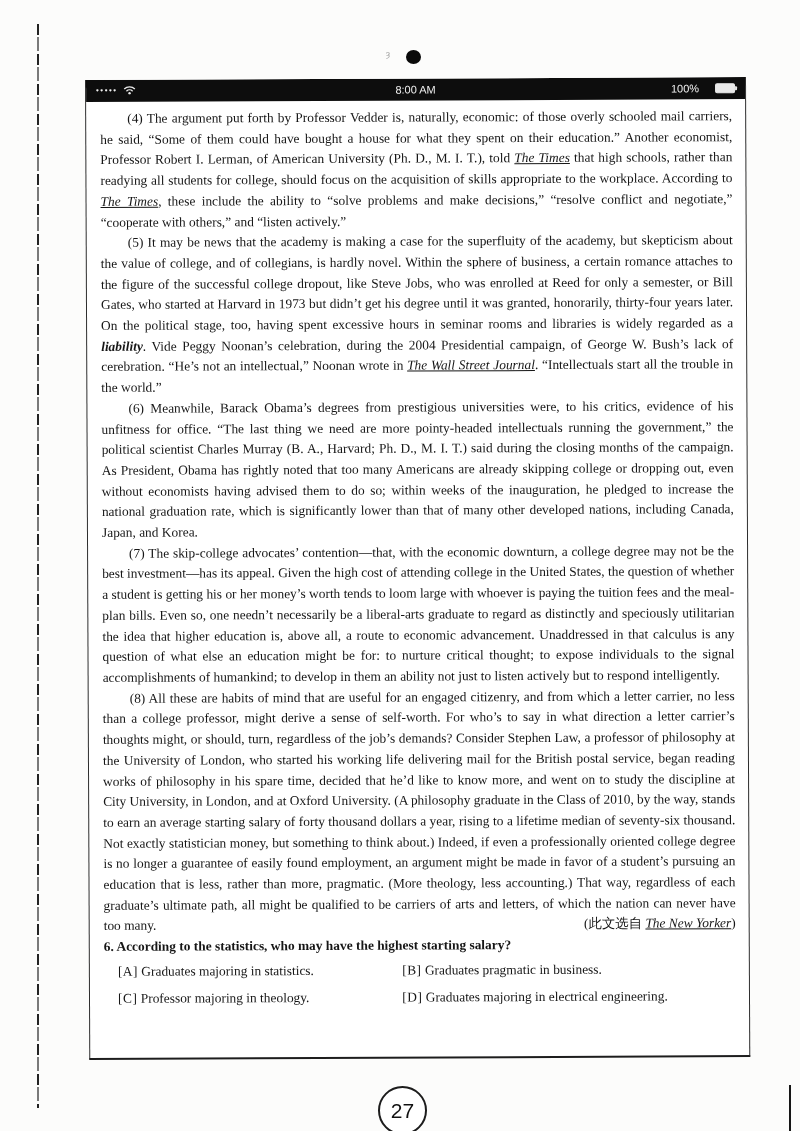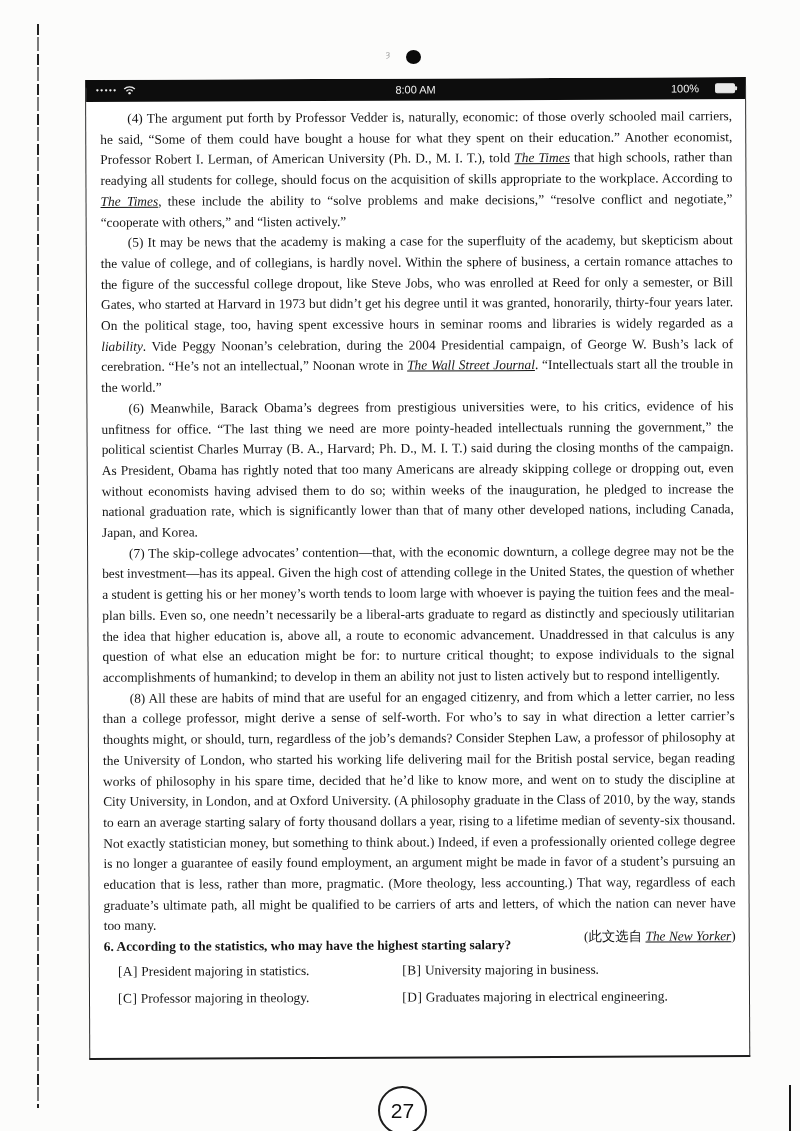--- a/index.html
+++ b/index.html
@@ -51,22 +51,22 @@
   .battery { width:20px; height:10px; border:1px solid #e9e9e9; border-radius:2px; position:relative; box-sizing:border-box; background:#e9e9e9; }
   .battery::after { content:""; position:absolute; right:-3px; top:2px; width:2px; height:4px; background:#e9e9e9; border-radius:0 1px 1px 0; }
   
   .content {
     padding:7px 13px 0 14px;
     font-size:13.4px; line-height:20.7px;
     color:#161616; text-align:justify;
   }
   .para { margin:0; text-indent:27px; }
   .i  { font-style:italic;text-decoration:underline; }
-  .bi { font-style:italic; font-weight:400; }
-  .source { float:right; text-indent:0;margin-top:13px; }
+  .bi { font-style:italic; font-weight:700; }
+  .source { float:right; text-indent:0; }
   .question { margin:0; font-weight:700; text-indent:0; text-align:left; }
   .options {
     display:grid; grid-template-columns:46% 54%;
     padding-left:14px; line-height:27px; text-align:left;
   }
   .option { white-space:nowrap; }
   .opt-label { letter-spacing:0.5px; }
   
   .page-badge {
     position:absolute; left:378px; top:1086px; width:49px; height:49px;
@@ -107,22 +107,22 @@
   <div class="content">
     <div>
         <p class="para"><span>(4) The argument put forth by Professor Vedder is, naturally, economic: of those overly schooled mail carriers, he said, “Some of them could have bought a house for what they spent on their education.” Another economist, Professor Robert I. Lerman, of American University (Ph. D., M. I. T.), told </span><span class="i">The Times</span><span> that high schools, rather than readying all students for college, should focus on the acquisition of skills appropriate to the workplace. According to </span><span class="i">The Times</span><span>, these include the ability to “solve problems and make decisions,” “resolve conflict and negotiate,” “cooperate with others,” and “listen actively.”</span></p>
         <p class="para"><span>(5) It may be news that the academy is making a case for the superfluity of the academy, but skepticism about the value of college, and of collegians, is hardly novel. Within the sphere of business, a certain romance attaches to the figure of the successful college dropout, like Steve Jobs, who was enrolled at Reed for only a semester, or Bill Gates, who started at Harvard in 1973 but didn’t get his degree until it was granted, honorarily, thirty-four years later. On the political stage, too, having spent excessive hours in seminar rooms and libraries is widely regarded as a </span><span class="bi">liability</span><span>. Vide Peggy Noonan’s celebration, during the 2004 Presidential campaign, of George W. Bush’s lack of cerebration. “He’s not an intellectual,” Noonan wrote in </span><span class="i">The Wall Street Journal</span><span>. “Intellectuals start all the trouble in the world.”</span></p>
         <p class="para"><span>(6) Meanwhile, Barack Obama’s degrees from prestigious universities were, to his critics, evidence of his unfitness for office. “The last thing we need are more pointy-headed intellectuals running the government,” the political scientist Charles Murray (B. A., Harvard; Ph. D., M. I. T.) said during the closing months of the campaign. As President, Obama has rightly noted that too many Americans are already skipping college or dropping out, even without economists having advised them to do so; within weeks of the inauguration, he pledged to increase the national graduation rate, which is significantly lower than that of many other developed nations, including Canada, Japan, and Korea.</span></p>
         <p class="para"><span>(7) The skip-college advocates’ contention—that, with the economic downturn, a college degree may not be the best investment—has its appeal. Given the high cost of attending college in the United States, the question of whether a student is getting his or her money’s worth tends to loom large with whoever is paying the tuition fees and the meal-plan bills. Even so, one needn’t necessarily be a liberal-arts graduate to regard as distinctly and speciously utilitarian the idea that higher education is, above all, a route to economic advancement. Unaddressed in that calculus is any question of what else an education might be for: to nurture critical thought; to expose individuals to the signal accomplishments of humankind; to develop in them an ability not just to listen actively but to respond intelligently.</span></p>
         <p class="para"><span>(8) All these are habits of mind that are useful for an engaged citizenry, and from which a letter carrier, no less than a college professor, might derive a sense of self-worth. For who’s to say in what direction a letter carrier’s thoughts might, or should, turn, regardless of the job’s demands? Consider Stephen Law, a professor of philosophy at the University of London, who started his working life delivering mail for the British postal service, began reading works of philosophy in his spare time, decided that he’d like to know more, and went on to study the discipline at City University, in London, and at Oxford University. (A philosophy graduate in the Class of 2010, by the way, stands to earn an average starting salary of forty thousand dollars a year, rising to a lifetime median of seventy-six thousand. Not exactly statistician money, but something to think about.) Indeed, if even a professionally oriented college degree is no longer a guarantee of easily found employment, an argument might be made in favor of a student’s pursuing an education that is less, rather than more, pragmatic. (More theology, less accounting.) That way, regardless of each graduate’s ultimate path, all might be qualified to be carriers of arts and letters, of which the nation can never have too many.</span><span class="source"><span>(此文选自 </span><span class="i">The New Yorker</span><span>)</span></span></p>
       </div>
     <p class="question"><span>6.</span> <span>According to the statistics, who may have the highest starting salary?</span></p>
     <div class="options">
-        <div class="option"><span class="opt-label">[A]</span><span> President majoring in statistics.</span></div>
-        <div class="option"><span class="opt-label">[B]</span><span> University majoring in business.</span></div>
+        <div class="option"><span class="opt-label">[A]</span><span> Graduates majoring in statistics.</span></div>
+        <div class="option"><span class="opt-label">[B]</span><span> Graduates pragmatic in business.</span></div>
         <div class="option"><span class="opt-label">[C]</span><span> Professor majoring in theology.</span></div>
         <div class="option"><span class="opt-label">[D]</span><span> Graduates majoring in electrical engineering.</span></div>
       </div>
   </div>
 
 </div>
 
 <div class="page-badge">
   <span>27</span>
 </div>

